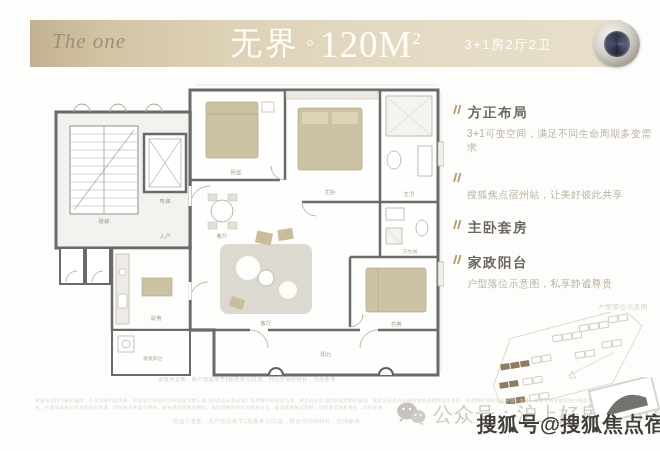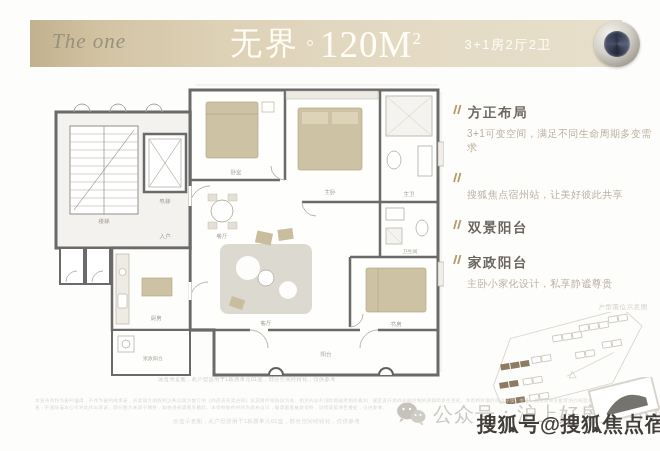--- a/index.html
+++ b/index.html
@@ -210,31 +210,31 @@
             <path d="M2 10 L4.5 1 M6 10 L8.5 1" stroke="#b59c6d" stroke-width="1.8" fill="none"></path>
           </svg>
       </div>
       <div class="f-desc">搜狐焦点宿州站，让美好彼此共享</div>
     </div>
     <div class="feature">
       <div class="f-head">
         <svg width="10" height="11">
             <path d="M2 10 L4.5 1 M6 10 L8.5 1" stroke="#b59c6d" stroke-width="1.8" fill="none"></path>
           </svg>
-        <span class="f-title">双景阳台</span>
+        <span class="f-title">主卧套房</span>
       </div>
     </div>
     <div class="feature">
       <div class="f-head">
         <svg width="10" height="11">
             <path d="M2 10 L4.5 1 M6 10 L8.5 1" stroke="#b59c6d" stroke-width="1.8" fill="none"></path>
           </svg>
         <span class="f-title">家政阳台</span>
       </div>
-      <div class="f-desc">主卧小家化设计，私享静谧尊贵</div>
+      <div class="f-desc">户型落位示意图，私享静谧尊贵</div>
     </div>
   </aside>
 
   <div class="siteplan-label">户型落位示意图</div>
   <svg class="siteplan" width="175" height="92" viewBox="0 0 175 92">
     <g transform="rotate(-9 87 46)">
       <path d="M10 62 L34 18 L150 6 L166 26 L128 78 L64 84 L14 80 Z" fill="none" stroke="#ddd8cf" stroke-width="1"></path>
       <g fill="#8d7b62">
         <rect x="20" y="42" width="9" height="6"></rect>
           <rect x="30" y="42" width="9" height="6"></rect>

